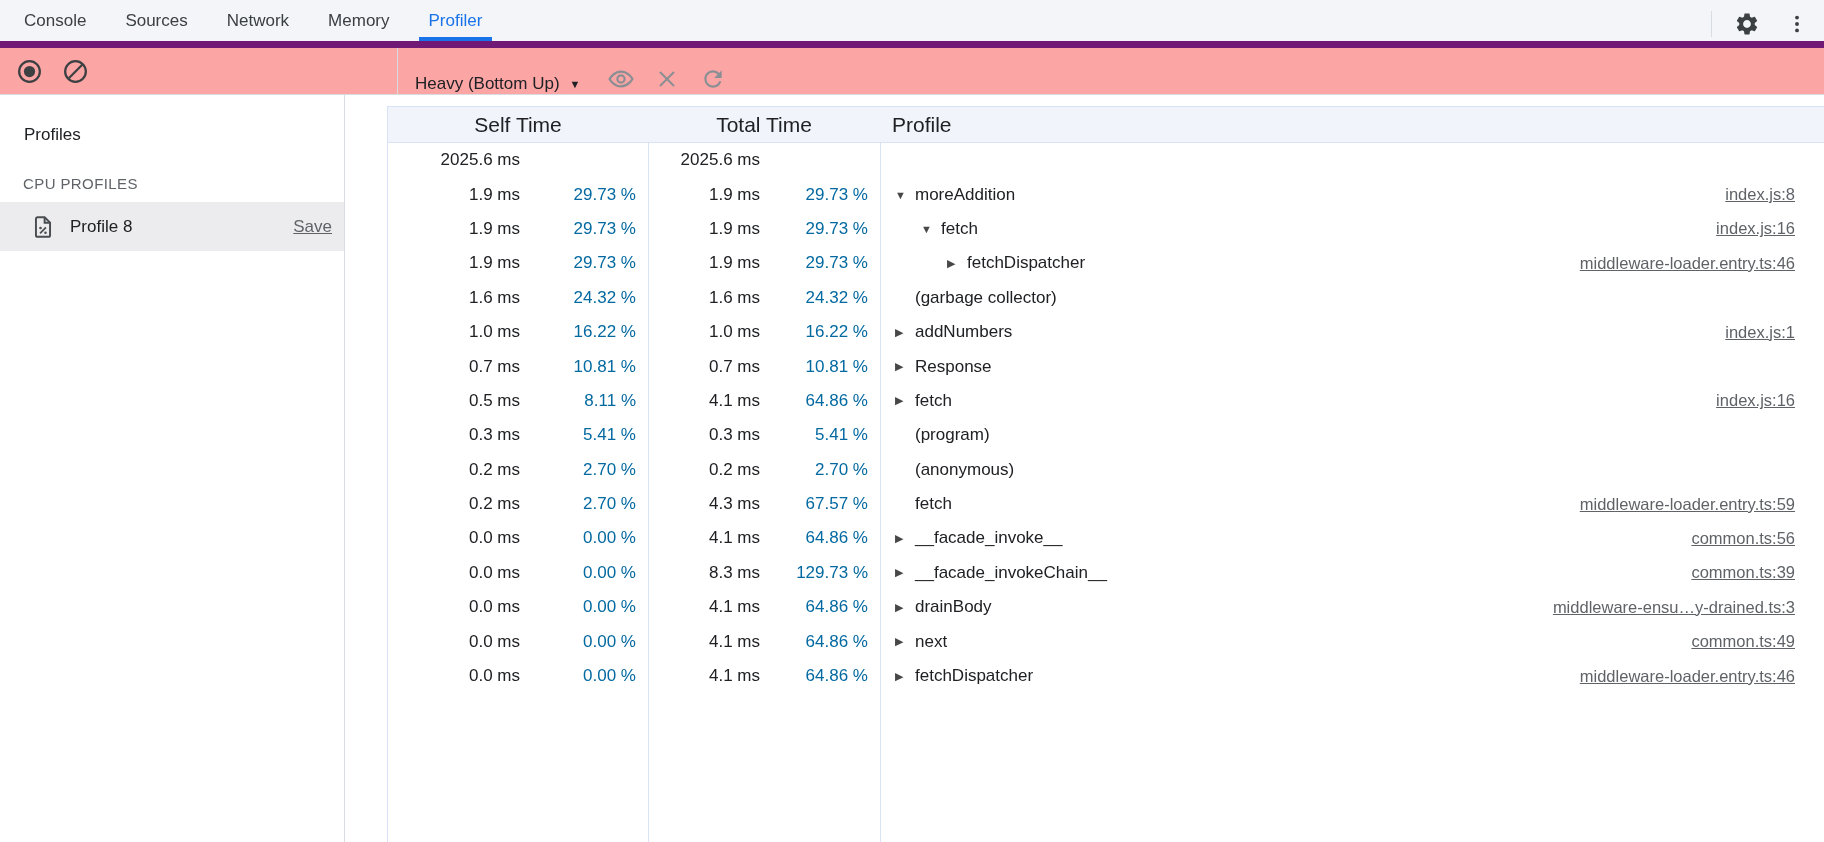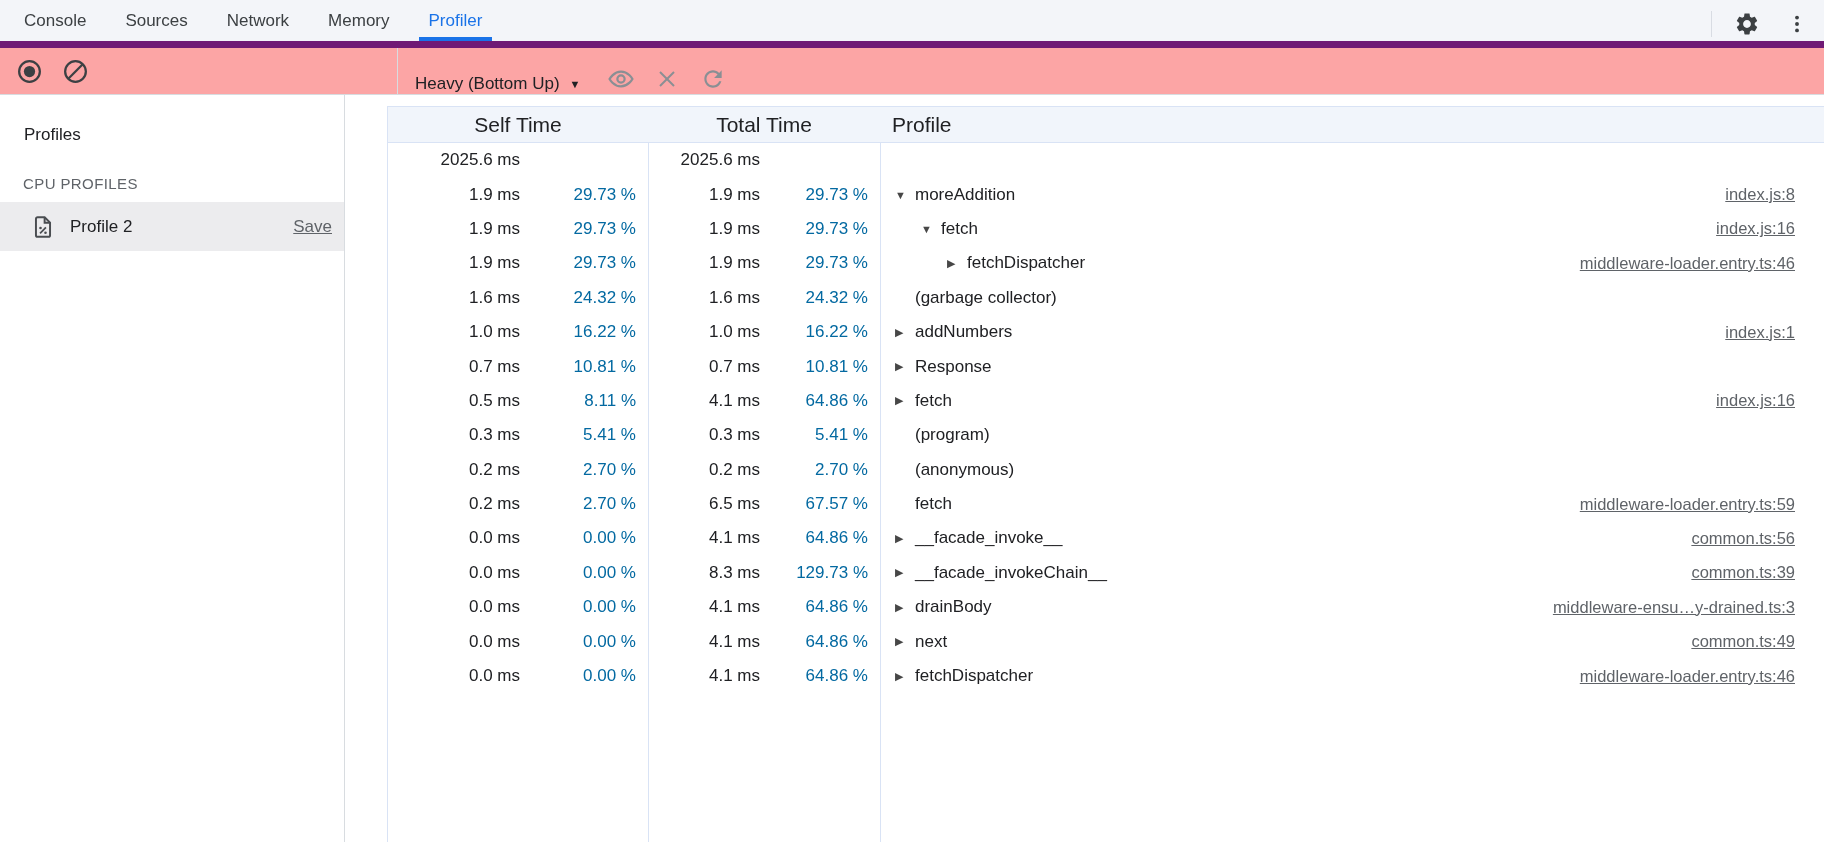--- a/index.html
+++ b/index.html
@@ -164,21 +164,21 @@
     <div class="profile-item selected">
       <span>
         <svg width="26" height="28" viewBox="0 0 24 24">
           <path d="M13.5 3H7a1.5 1.5 0 0 0-1.5 1.5v15A1.5 1.5 0 0 0 7 21h10a1.5 1.5 0 0 0 1.5-1.5V8z" fill="none" stroke="#4a4d51" stroke-width="1.8"></path>
           <path d="M13.5 3v5h5" fill="none" stroke="#4a4d51" stroke-width="1.8"></path>
           <circle cx="9.7" cy="12.9" r="1.2" fill="#4a4d51"></circle>
           <circle cx="14.3" cy="17.3" r="1.2" fill="#4a4d51"></circle>
           <line x1="14.7" y1="12.4" x2="9.3" y2="17.8" stroke="#4a4d51" stroke-width="1.6"></line>
         </svg>
       </span>
-      <span class="pname">Profile 2</span>
+      <span class="pname">Profile 8</span>
       <a class="paction">Save</a>
     </div>
   </div>
 
   <div class="main">
     <div class="grid">
       <div class="col-line l1"></div>
       <div class="col-line l2"></div>
       <div class="grid-header">
         <div class="gh-self">Self Time</div>
@@ -326,21 +326,21 @@
               <span class="arrow"></span>
               <span class="fname">(anonymous)</span>
             </div>
           </div>
           <div class="row">
             <div class="cell c-time c-self">
               <span class="ms">0.2 ms</span>
               <span class="pct">2.70 %</span>
             </div>
             <div class="cell c-time c-total">
-              <span class="ms">6.5 ms</span>
+              <span class="ms">4.3 ms</span>
               <span class="pct">67.57 %</span>
             </div>
             <div class="cell c-fn" style="padding-left: 15px;">
               <span class="arrow"></span>
               <span class="fname">fetch</span>
               <a class="src-link">middleware-loader.entry.ts:59</a>
             </div>
           </div>
           <div class="row">
             <div class="cell c-time c-self">

